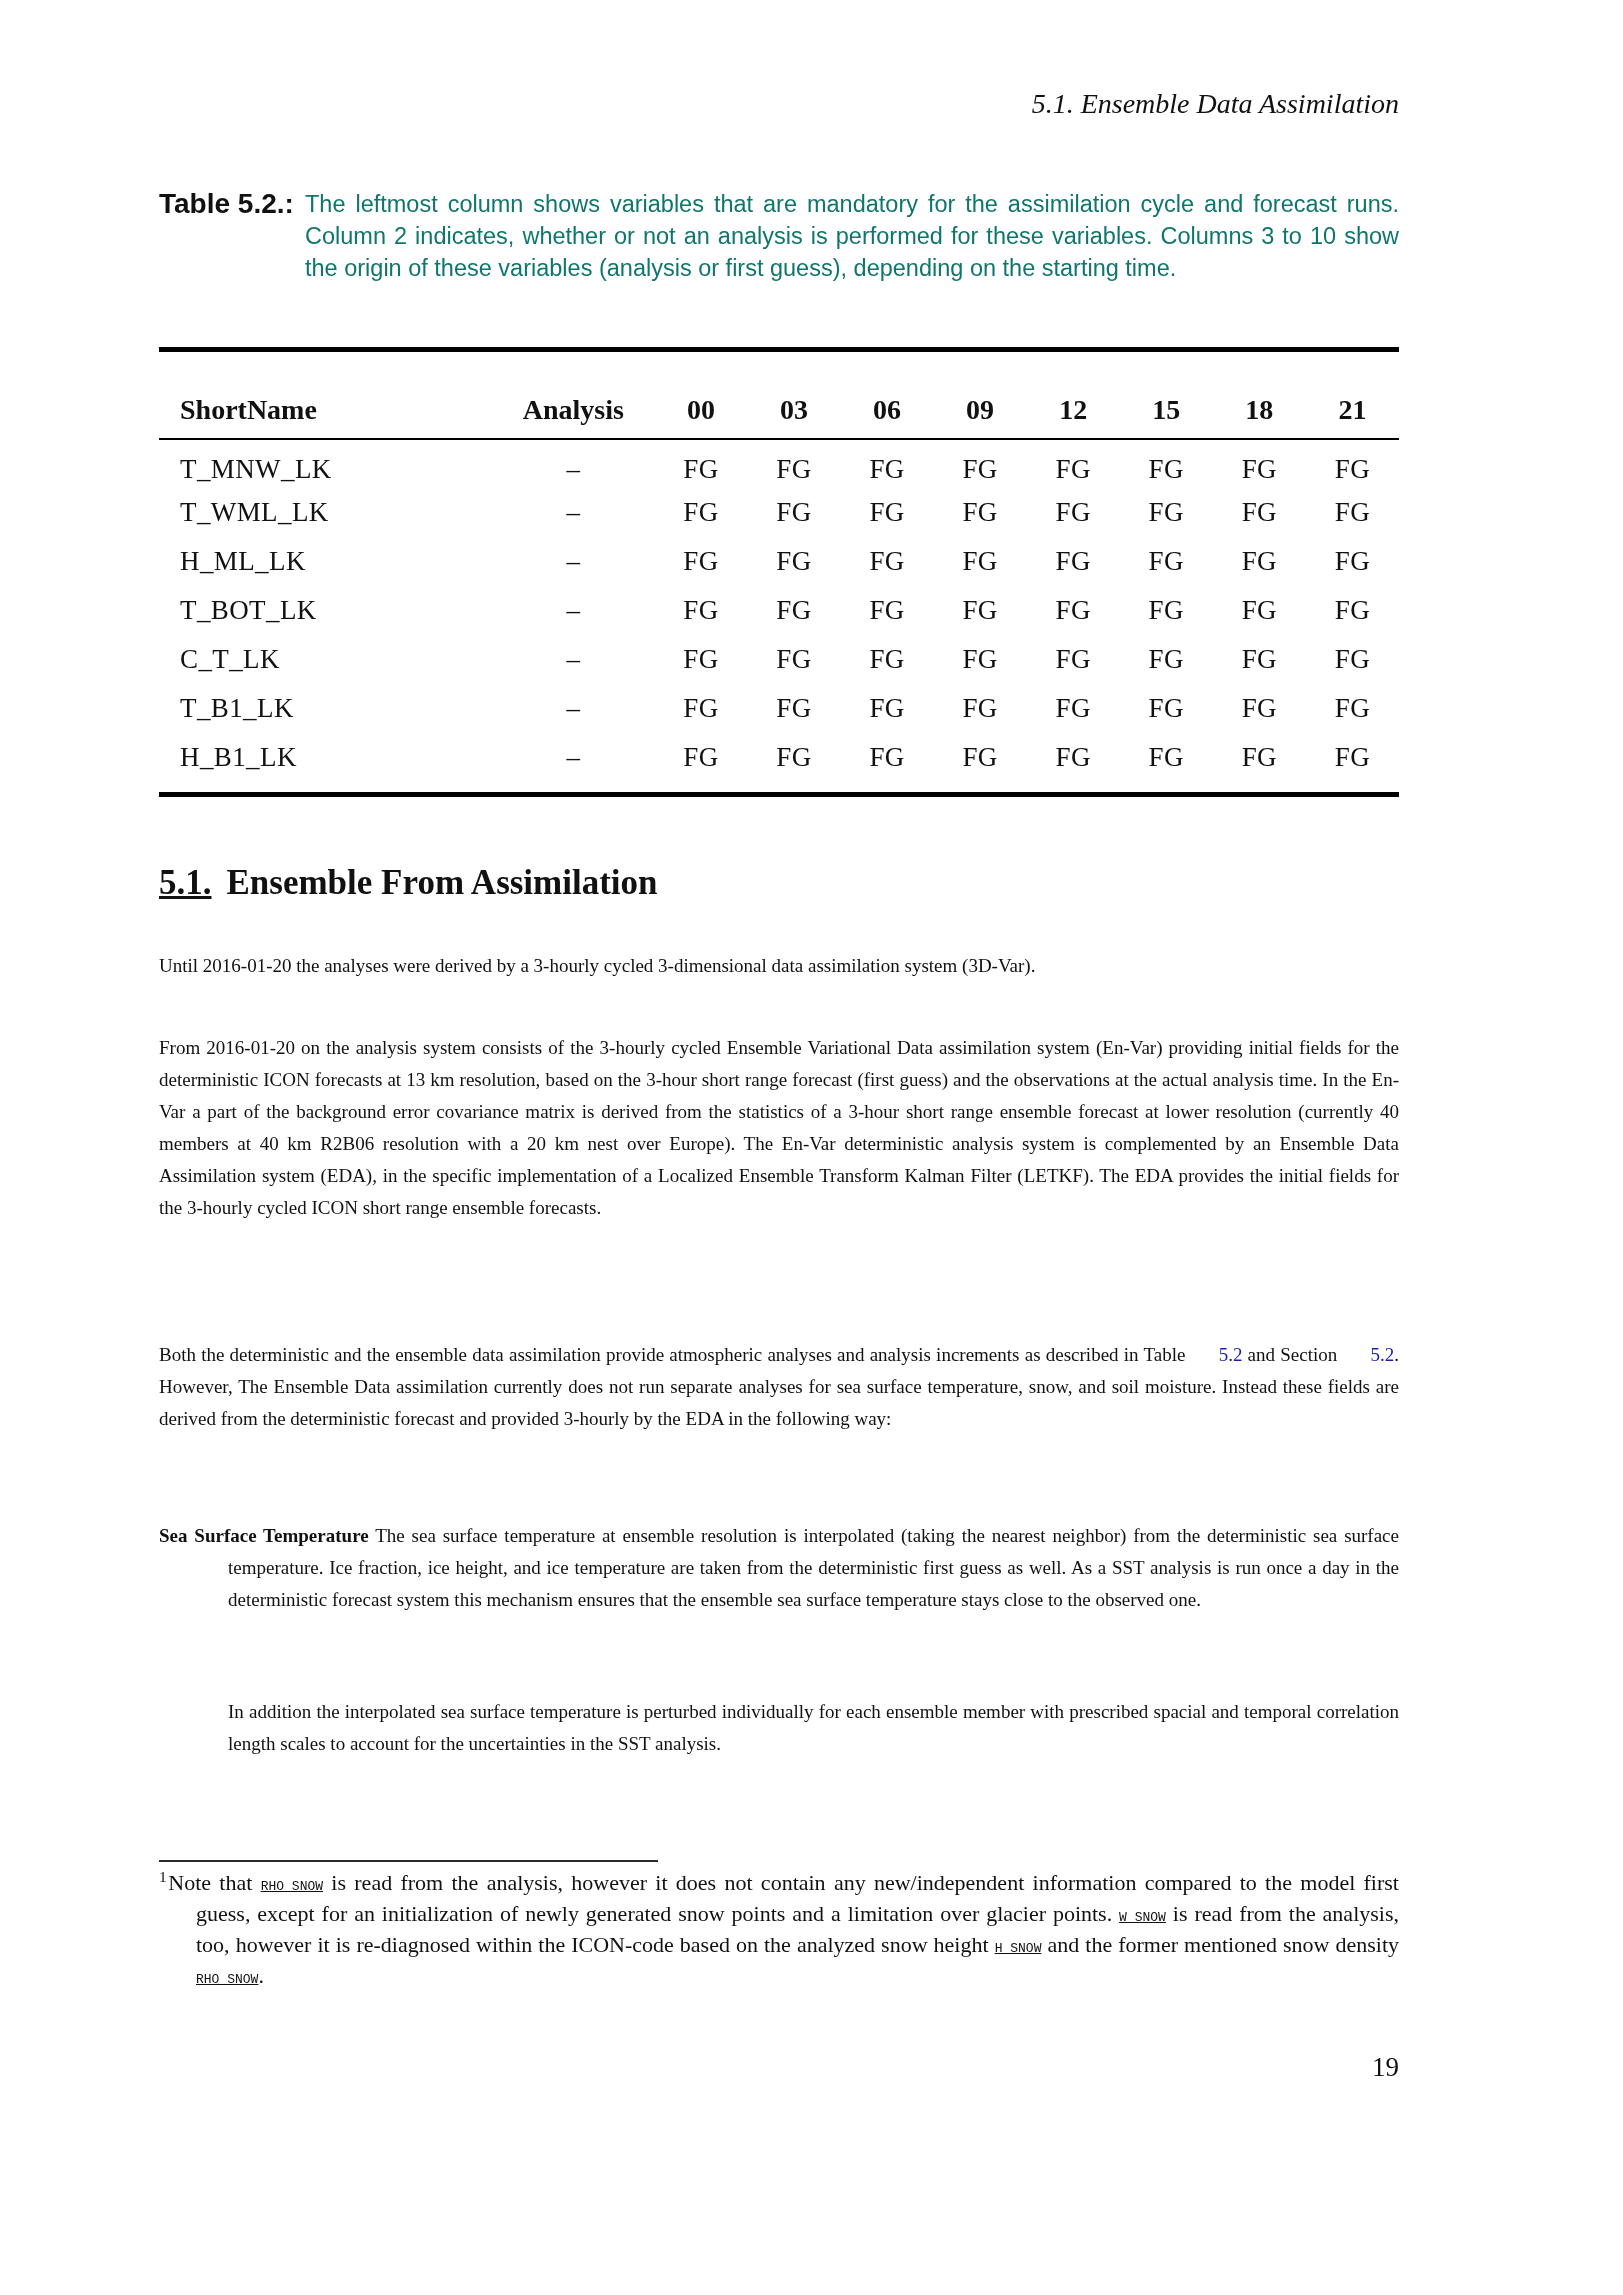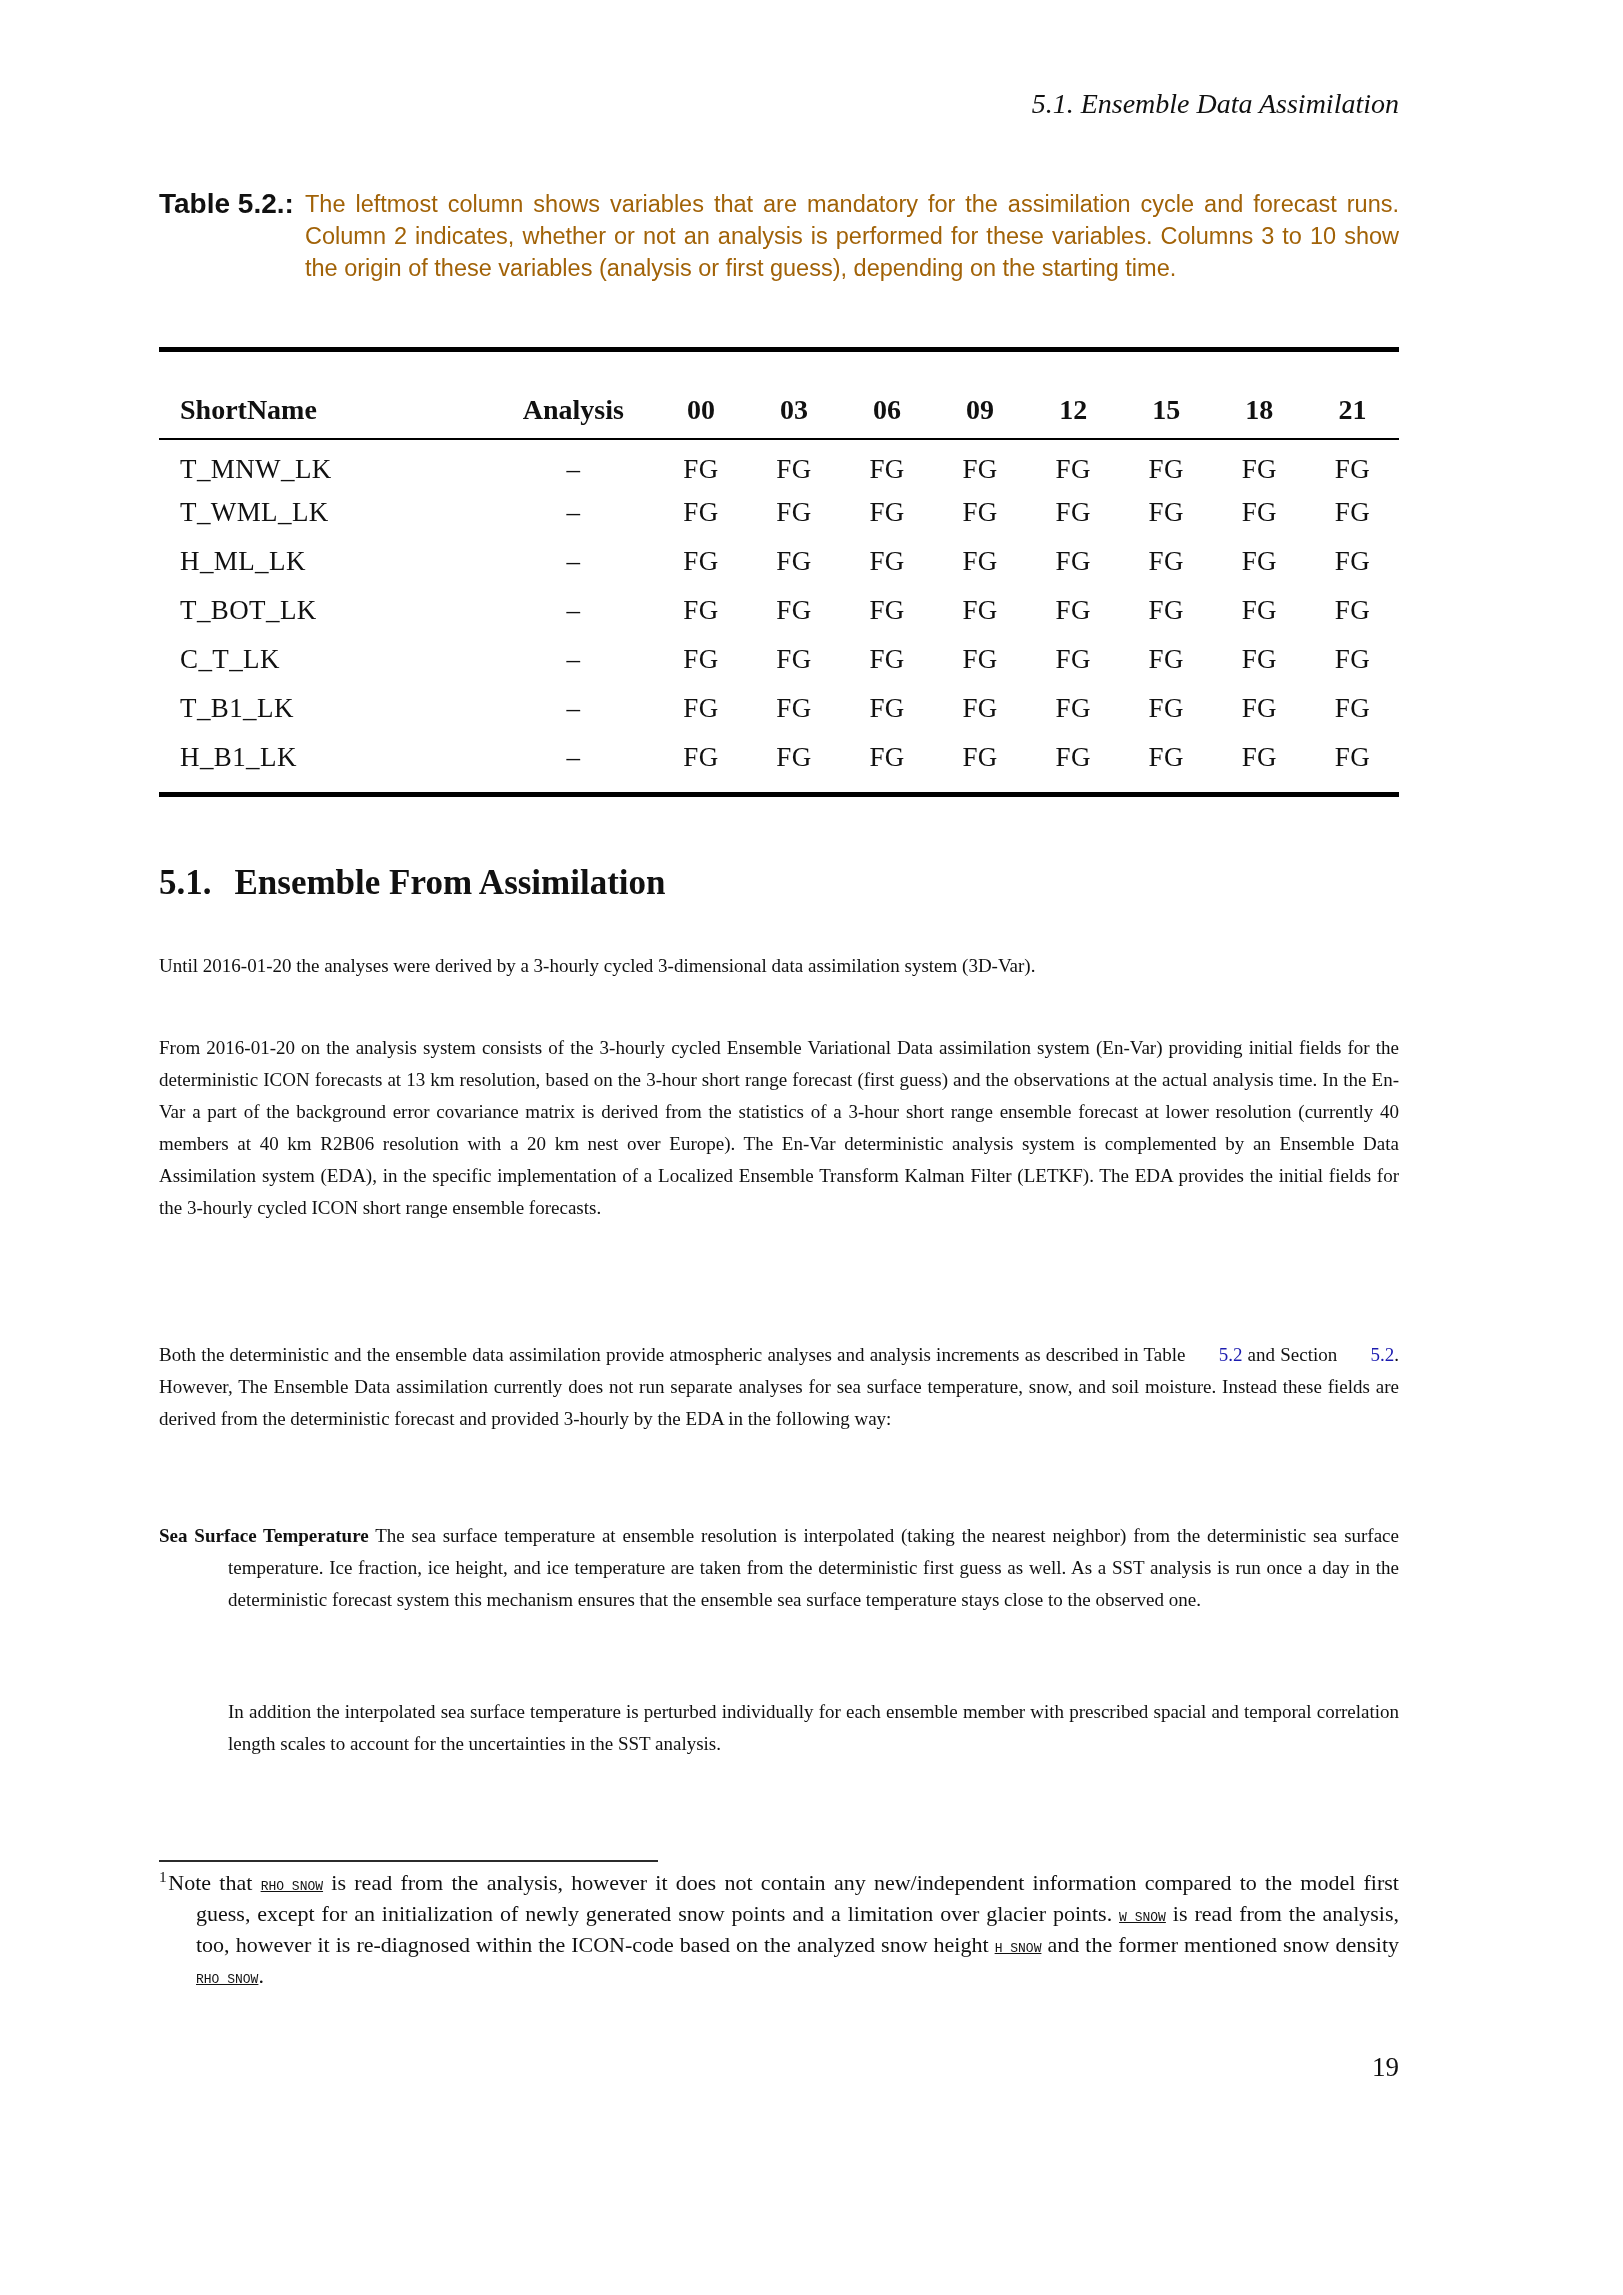--- a/index.html
+++ b/index.html
@@ -22,21 +22,21 @@
   .caption {
     position: absolute; top: 188px; left: 0; width: 100%;
     display: flex; font-family: "Liberation Sans", sans-serif;
   }
   .caption-label {
     flex: 0 0 146px; font-weight: bold;
     font-size: 28px; line-height: 32px;
   }
   .caption-text {
     flex: 1; font-size: 23.5px; line-height: 32px;
-    text-align: justify; color: #a16207;
+    text-align: justify; color: #0f766e;
   }
   .table-wrap {
     position: absolute; top: 347px; left: 0; width: 100%;
     border-top: 5.7px solid #000; border-bottom: 5.7px solid #000;
     padding-bottom: 9.7px;
   }
   table.vars {
     width: 100%; border-collapse: collapse; table-layout: fixed;
     font-size: 27px;
     margin-top: 30px;
@@ -52,21 +52,21 @@
   table.vars tbody td {
     height: 49px; vertical-align: middle; text-align: center;
     letter-spacing: 0.4px;
   }
   table.vars tbody tr:first-child td { padding-top: 10px; }
   table.vars tbody td.c-shortname { text-align: left; padding-left: 21px; }
   .section-heading {
     position: absolute; top: 862px; left: 0;
     font-size: 35px; font-weight: bold; line-height: 41px;
   }
-  .section-heading .num { margin-right: 23px; }
+  .section-heading .num { margin-right: 15px; text-decoration: underline; }
   .para {
     position: absolute; left: 0; width: 100%;
     font-size: 19px; line-height: 32px; text-align: justify;
   }
   .para-1 { top: 950px; }
   .para-2 { top: 1032px; }
   .para-3 { top: 1339px; }
   .ref-link { color: var(--link-color); text-decoration: none; cursor: pointer; margin-left: 28px; }
   .sst-1 { top: 1520px; padding-left: 69px; text-indent: -69px; }
   .sst-2 { top: 1696px; padding-left: 69px; }

